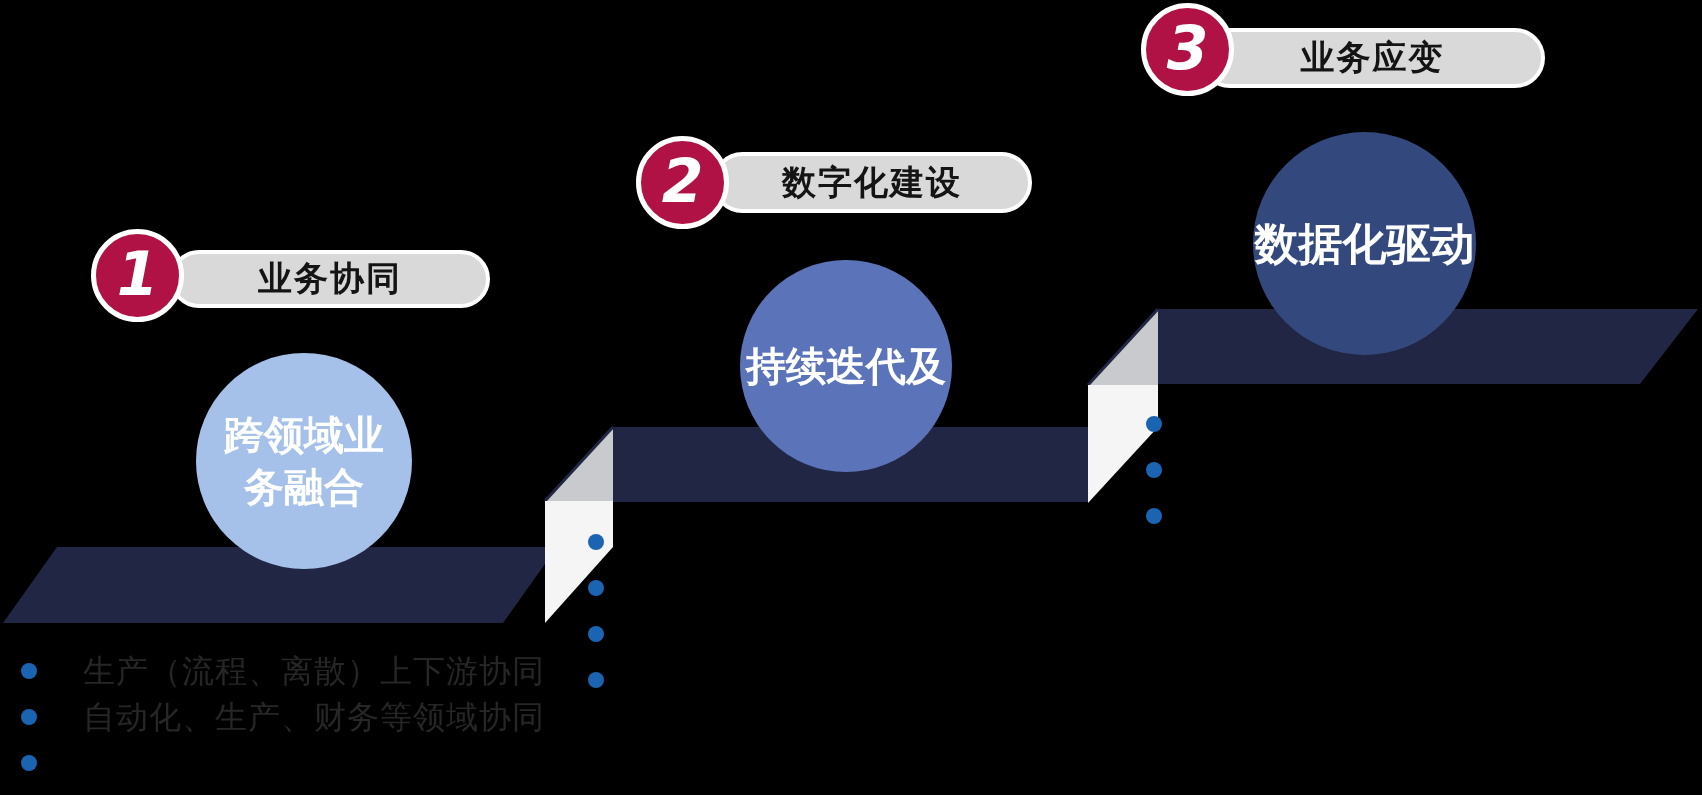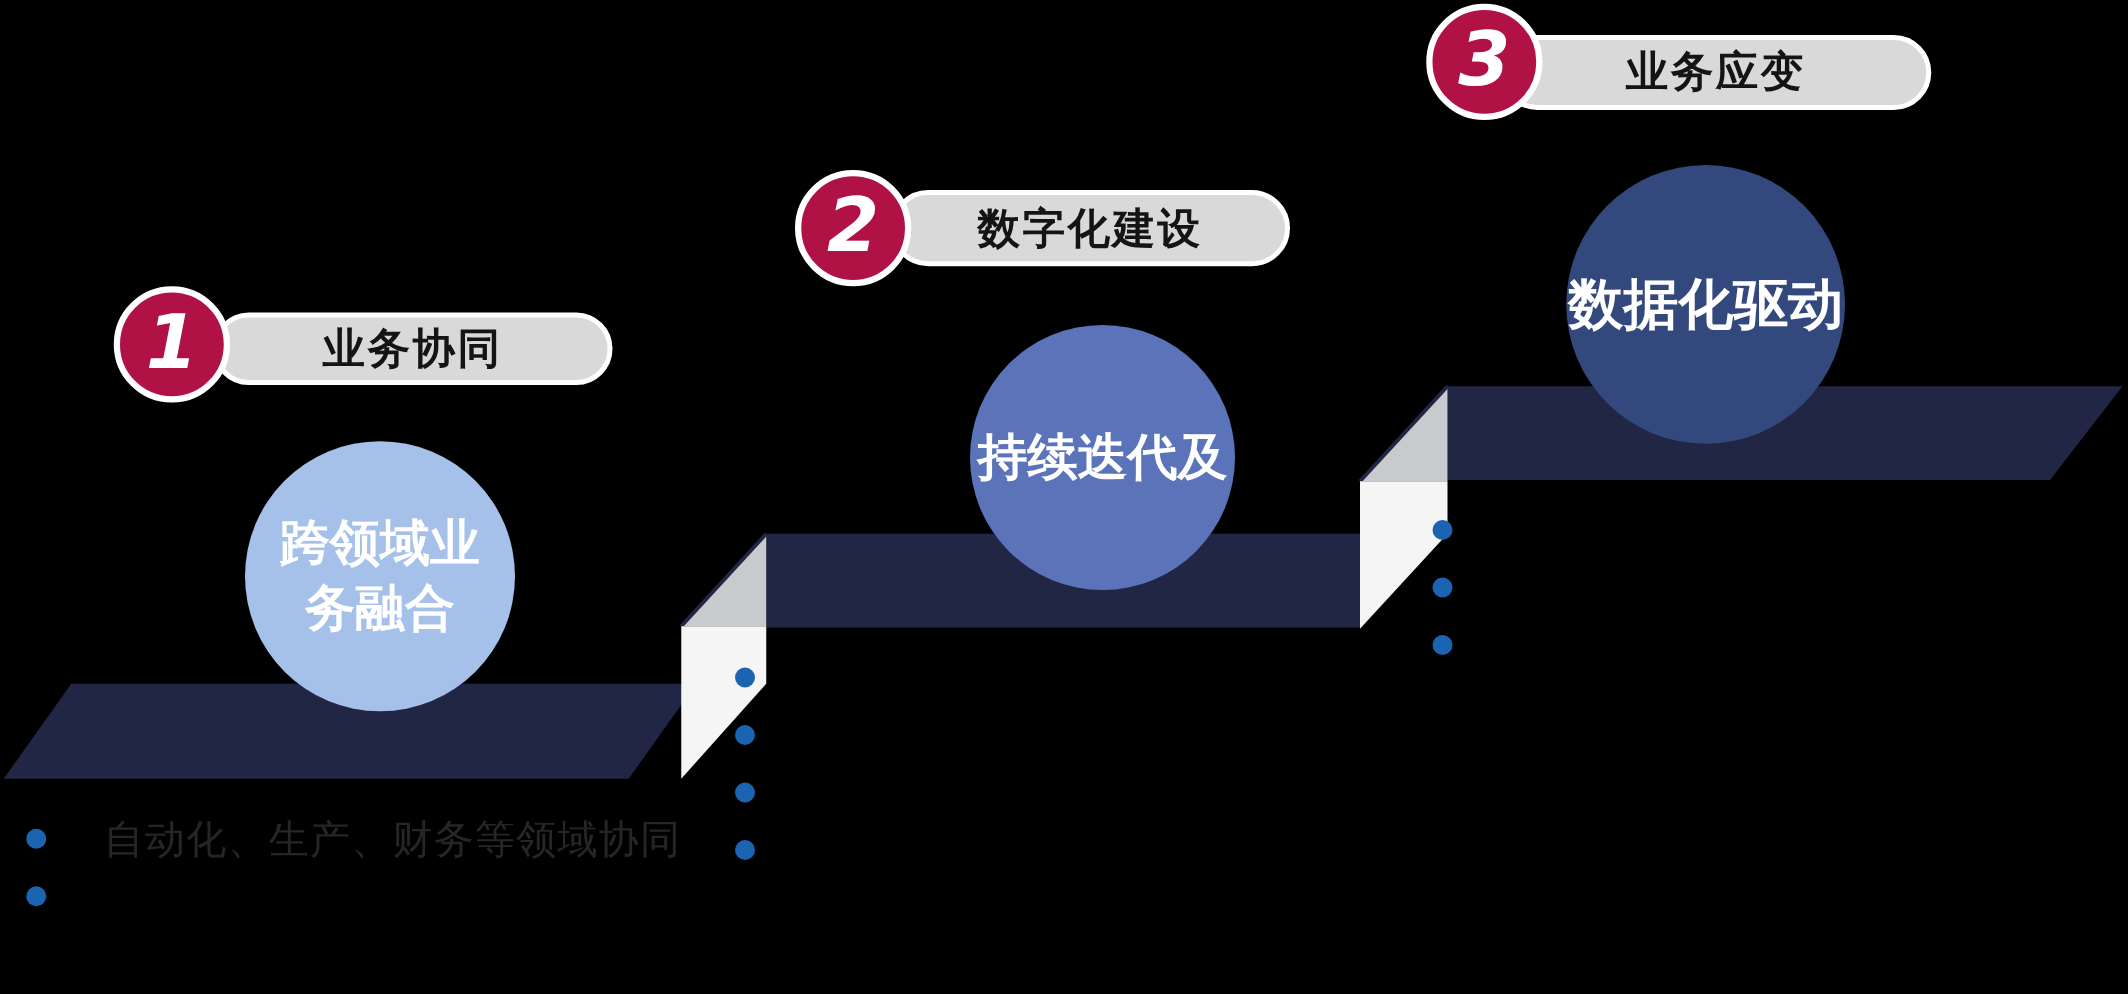--- a/index.html
+++ b/index.html
@@ -9,21 +9,21 @@
   }
   .stage svg{position:absolute;left:0;top:0;}
 
   
   .circle{
     position:absolute;border-radius:50%;
     display:flex;flex-direction:column;align-items:center;justify-content:center;
     color:#fff;font-weight:700;text-align:center;line-height:52px;
   }
   .c1{left:196px;top:353px;width:216px;height:216px;background:#a5c1e9;font-size:40px;}
-  .c2{left:776px;top:260px;width:212px;height:212px;background:#5b73b9;font-size:40px;align-items:center;}
+  .c2{left:740px;top:260px;width:212px;height:212px;background:#5b73b9;font-size:40px;align-items:center;}
   .c3{left:1253px;top:132px;width:223px;height:223px;background:#33497e;font-size:44px;justify-content:center;}
 
   
   .pill{
     position:absolute;box-sizing:border-box;background:#d9d9d9;border:4px solid #fff;
     border-radius:40px;display:flex;align-items:center;justify-content:center;
     color:#141414;font-size:34px;letter-spacing:2px;font-weight:bold;
   }
   .p1{left:170px;top:250px;width:320px;height:58px;}
   .p2{left:712px;top:152px;width:320px;height:61px;}
@@ -111,20 +111,24 @@
   </div>
   <div class="dots dots2">
     <span class="dot"></span>
     <span class="dot"></span>
     <span class="dot"></span>
   </div>
 
   <div class="bullets">
     <div class="row">
       <span class="dot"></span>
+      <span class="txt">生产（流程、离散）上下游协同</span>
+    </div>
+    <div class="row">
+      <span class="dot"></span>
       <span class="txt">自动化、生产、财务等领域协同</span>
     </div>
     <div class="row">
       <span class="dot"></span>
     </div>
   </div>
 
 </div>
 
 </body></html>

